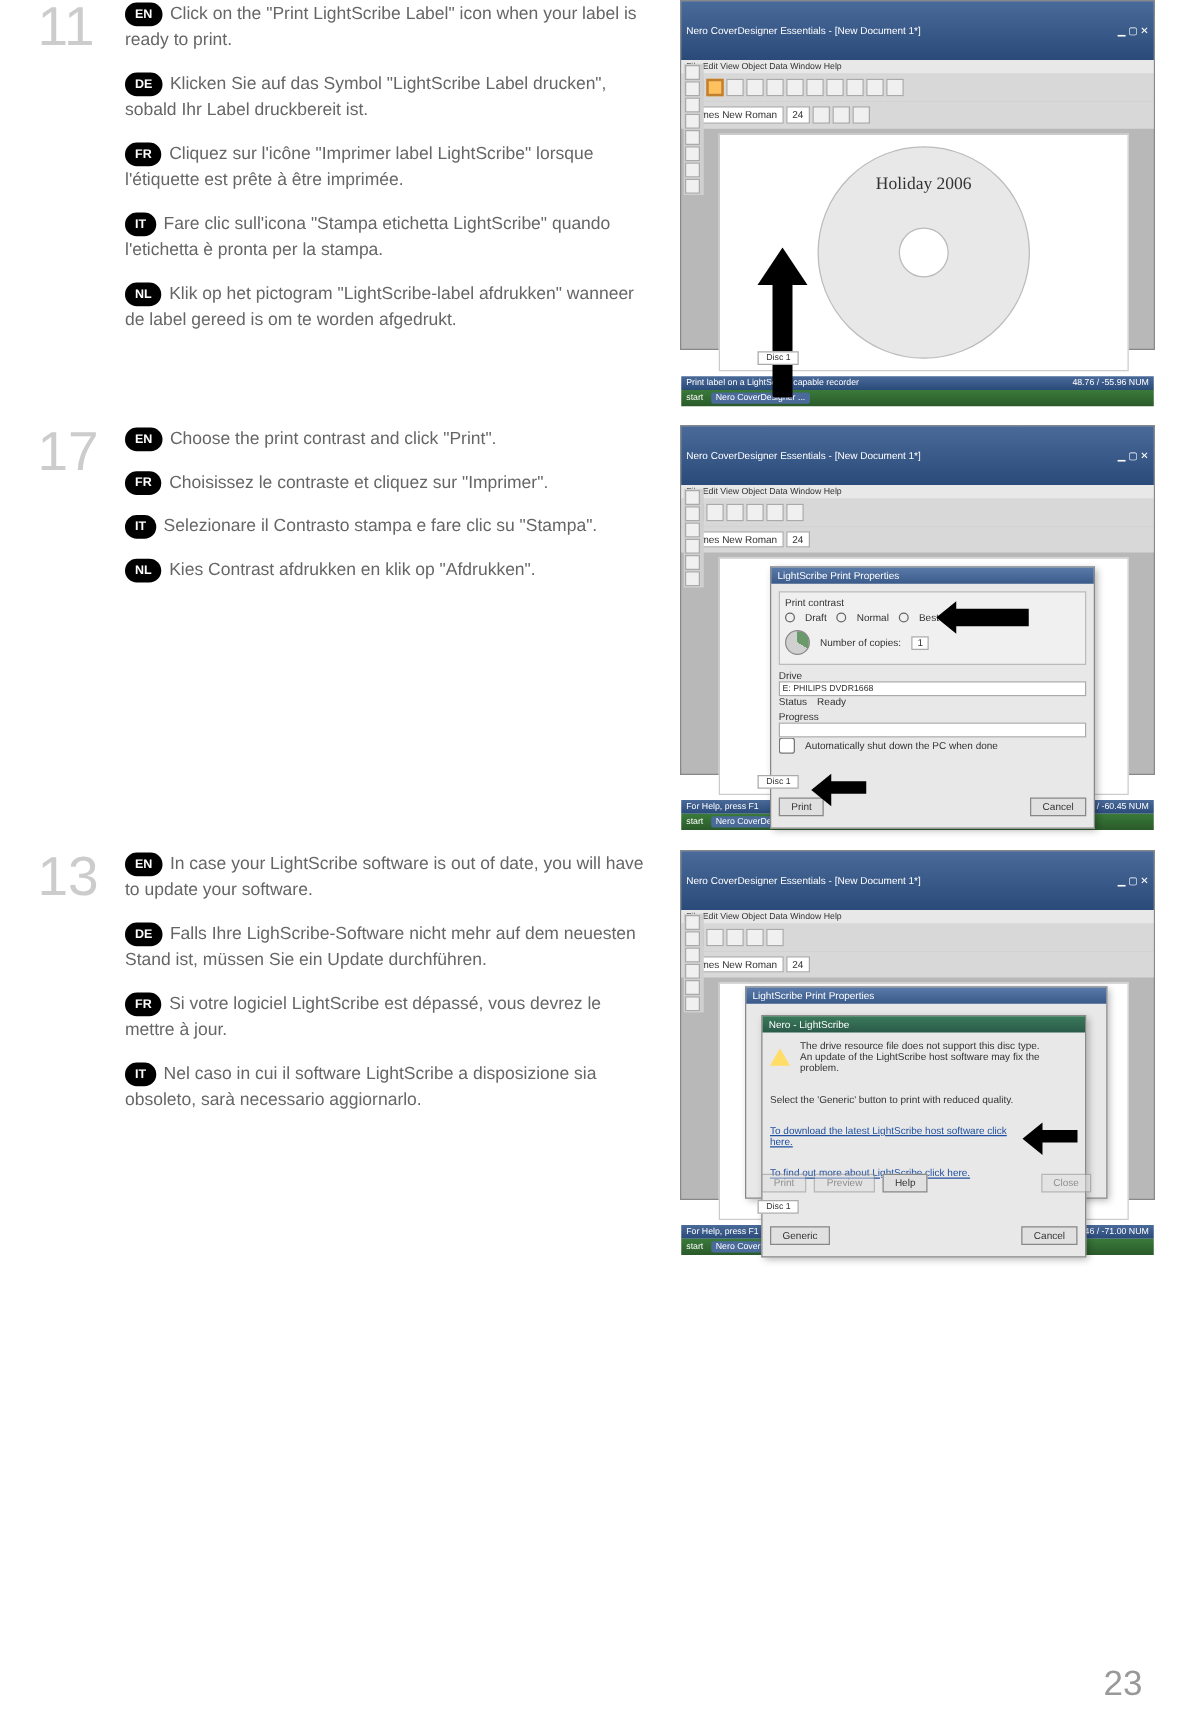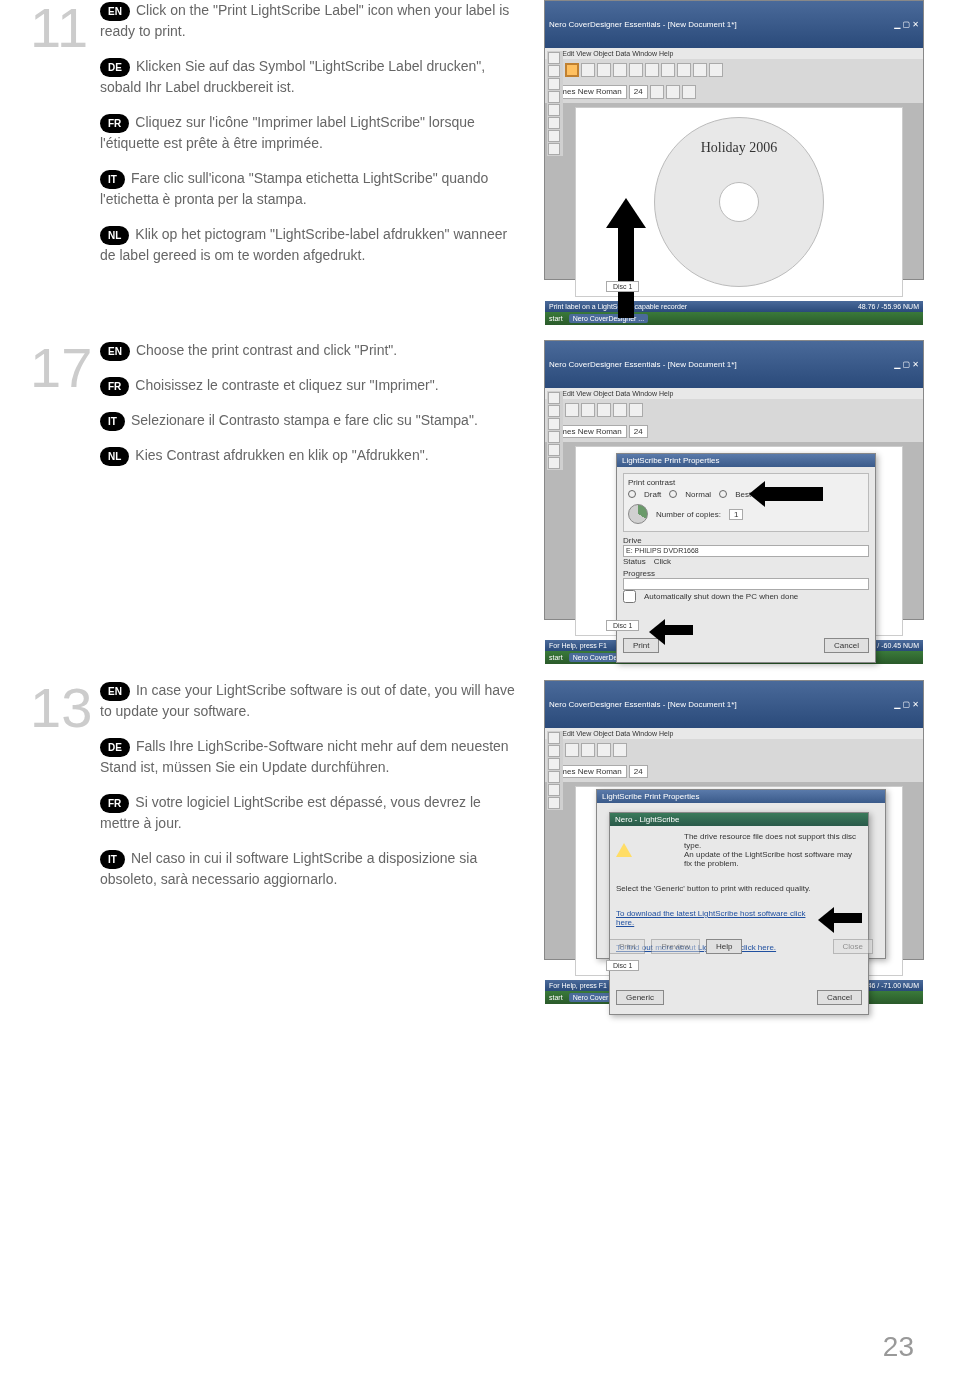--- a/index.html
+++ b/index.html
@@ -10,21 +10,21 @@
     height: 1383px;
     position: relative;
     color: #666;
   }
   .step {
     display: flex;
     margin-bottom: 60px;
     padding: 0 30px;
   }
   .step-number {
-    font-size: 56px;
+    font-size: 44px;
     color: #ccc;
     font-weight: 300;
     width: 70px;
     flex-shrink: 0;
     line-height: 1;
   }
   .step-text {
     flex: 1;
     padding-right: 20px;
     font-size: 14px;
@@ -397,21 +397,21 @@
               <div class="dlg-row">
                 <span class="progress-round"></span>
                 <span>Number of copies:</span>
                 <span style="background:#fff;border:1px solid #aaa;padding:0 4px;">1</span>
               </div>
             </div>
             <div>Drive</div>
             <div class="dlg-input"><span style="font-size:7px;padding-left:2px;">E: PHILIPS  DVDR1668</span></div>
             <div class="dlg-row">
                 <span>Status</span> 
-                <span>Click</span>
+                <span>Ready</span>
               </div>
             <div>Progress</div>
             <div class="dlg-input"></div>
             <div class="dlg-row">
                 <input type="checkbox" style="">
                 <span>Automatically shut down the PC when done</span>
               </div>
             <div class="dlg-row" style="justify-content:space-between;">
               <span style="display:flex;align-items:center;gap:4px;">
                 <span class="dlg-btn">Print</span>
@@ -470,21 +470,21 @@
         <span class="tb-icon"></span>
       </div>
       <div class="ss-canvas" style="height:190px;">
         <div class="dialog" style="left:20px;top:2px;width:290px;height:170px;">
           <div class="dialog-title">LightScribe Print Properties</div>
           <div class="dialog" style="left:12px;top:22px;width:260px;">
             <div class="dialog-title" style="background:linear-gradient(#3a7a5a,#2a5a4a);">Nero - LightScribe</div>
             <div class="dialog-body">
               <div class="dlg-row">
                 <span class="warn-icon"></span>
-                <div style="flex:1;margin-left:44px;">
+                <div style="flex:1;">
                   <div>The drive resource file does not support this disc type.</div>
                   <div>An update of the LightScribe host software may fix the problem.</div>
                 </div>
               </div>
               <div style="margin:16px 0;">Select the 'Generic' button to print with reduced quality.</div>
               <div class="dlg-row">
                 <span style="color:#2050a0;text-decoration:underline;flex:1;">To download the latest LightScribe host software click here.</span>
                 <div class="arrow-left" style="width:30px;height:10px;"></div>
               </div>
               <div style="color:#2050a0;text-decoration:underline;margin-top:16px;">To find out more about LightScribe click here.</div>

